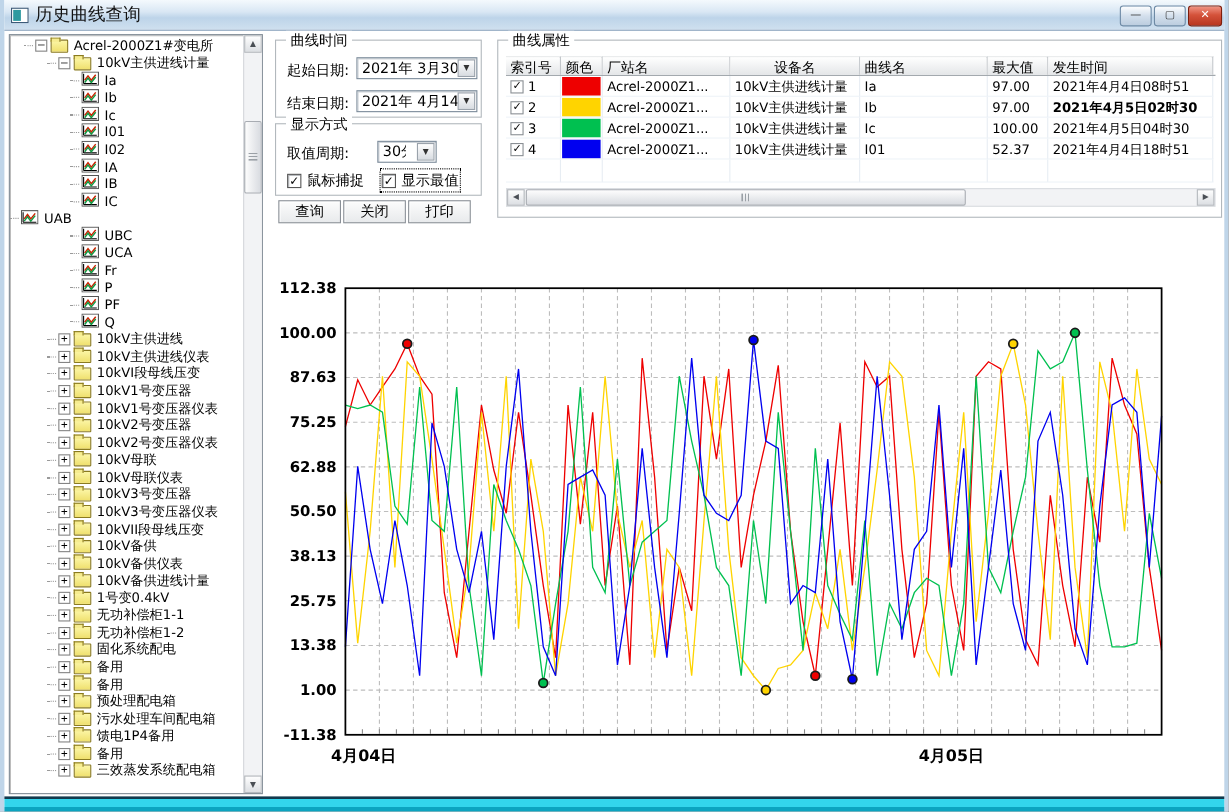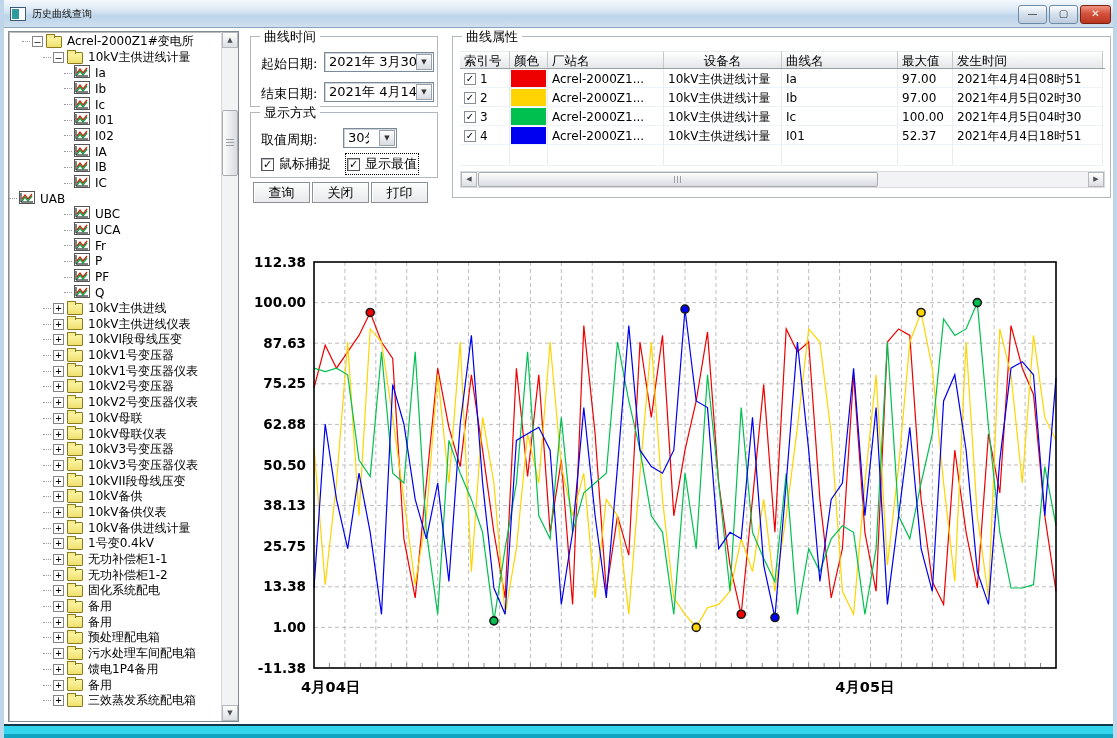--- a/index.html
+++ b/index.html
@@ -6,21 +6,21 @@
   html,body { background:#555; }
   body { font-family:"DejaVu Sans","Liberation Sans",sans-serif; }
   .win { position:relative; width:1117px; height:738px; background:#ffffff; overflow:hidden;
          border-left:4px solid #bfd5e9; border-right:4px solid #bfd5e9; }
   
   .titlebar { position:absolute; left:-4px; top:0; width:1117px; height:28px;
     background:linear-gradient(#f4f9fd, #d9e7f4 40%, #bdd4e9 60%, #cfe0ef);
     border-bottom:1px solid #8aa4bd; display:flex; align-items:center; }
   .title-icon { width:16px; height:14px; margin:0 6px 0 10px; border:1px solid #3c5a78; background:#fff; position:relative; }
   .title-icon::before { content:""; position:absolute; left:1px; top:1px; width:7px; height:10px; background:#2e9aa0; }
-  .title-text { font-size:10px; color:#111; }
+  .title-text { font-size:16px; color:#111; }
   .winbtns { position:absolute; right:6px; top:5px; display:flex; gap:2px; }
   .wbtn { width:29px; height:19px; border:1px solid #6e8aa5; border-radius:3px; font-size:10px; line-height:16px;
     text-align:center; color:#333; background:linear-gradient(#fdfeff,#d3dfec 50%,#bccddf); cursor:default; }
   .wbtn.close { width:31px; background:linear-gradient(#f09484,#d4523a 45%,#b83620); border-color:#7e1e0c; color:#fff; font-weight:bold; }
   
   .bottom-strip { position:absolute; left:-4px; bottom:0; width:1117px; height:14px;
     background:linear-gradient(#123a4e 0 2px, #33d5ec 2px 10px, #0ca4c0 10px 100%); }
   
   .tree-panel { position:absolute; left:4px; top:31px; width:231px; height:691px; background:#fff;
     border:1px solid #7f8a94; box-shadow:inset 1px 1px 0 rgba(64,64,64,.35); overflow:hidden; }
@@ -509,21 +509,21 @@
               <span class="rowchk">✓</span>
               <span>2</span>
             </div>
             <div class="td" style="width: 38px; flex: 0 0 auto; padding: 1px;">
               <span class="swatch" style="background: rgb(255, 212, 0);"></span>
             </div>
             <div class="td" style="width: 116px; flex: 0 0 auto;">Acrel-2000Z1...</div>
             <div class="td" style="width: 118px; flex: 0 0 auto;">10kV主供进线计量</div>
             <div class="td" style="width: 116px; flex: 0 0 auto;">Ib</div>
             <div class="td" style="width: 55px; flex: 0 0 auto;">97.00</div>
-            <div class="td" style="width: 150px; flex: 0 0 auto;">2021年4月5日02时30</div>
+            <div class="td" style="width: 150px; flex: 0 0 auto; font-weight: bold;">2021年4月5日02时30</div>
           </div>
           <div class="trow">
             <div class="td" style="width: 50px; flex: 0 0 auto;">
               <span class="rowchk">✓</span>
               <span>3</span>
             </div>
             <div class="td" style="width: 38px; flex: 0 0 auto; padding: 1px;">
               <span class="swatch" style="background: rgb(0, 192, 80);"></span>
             </div>
             <div class="td" style="width: 116px; flex: 0 0 auto;">Acrel-2000Z1...</div>

